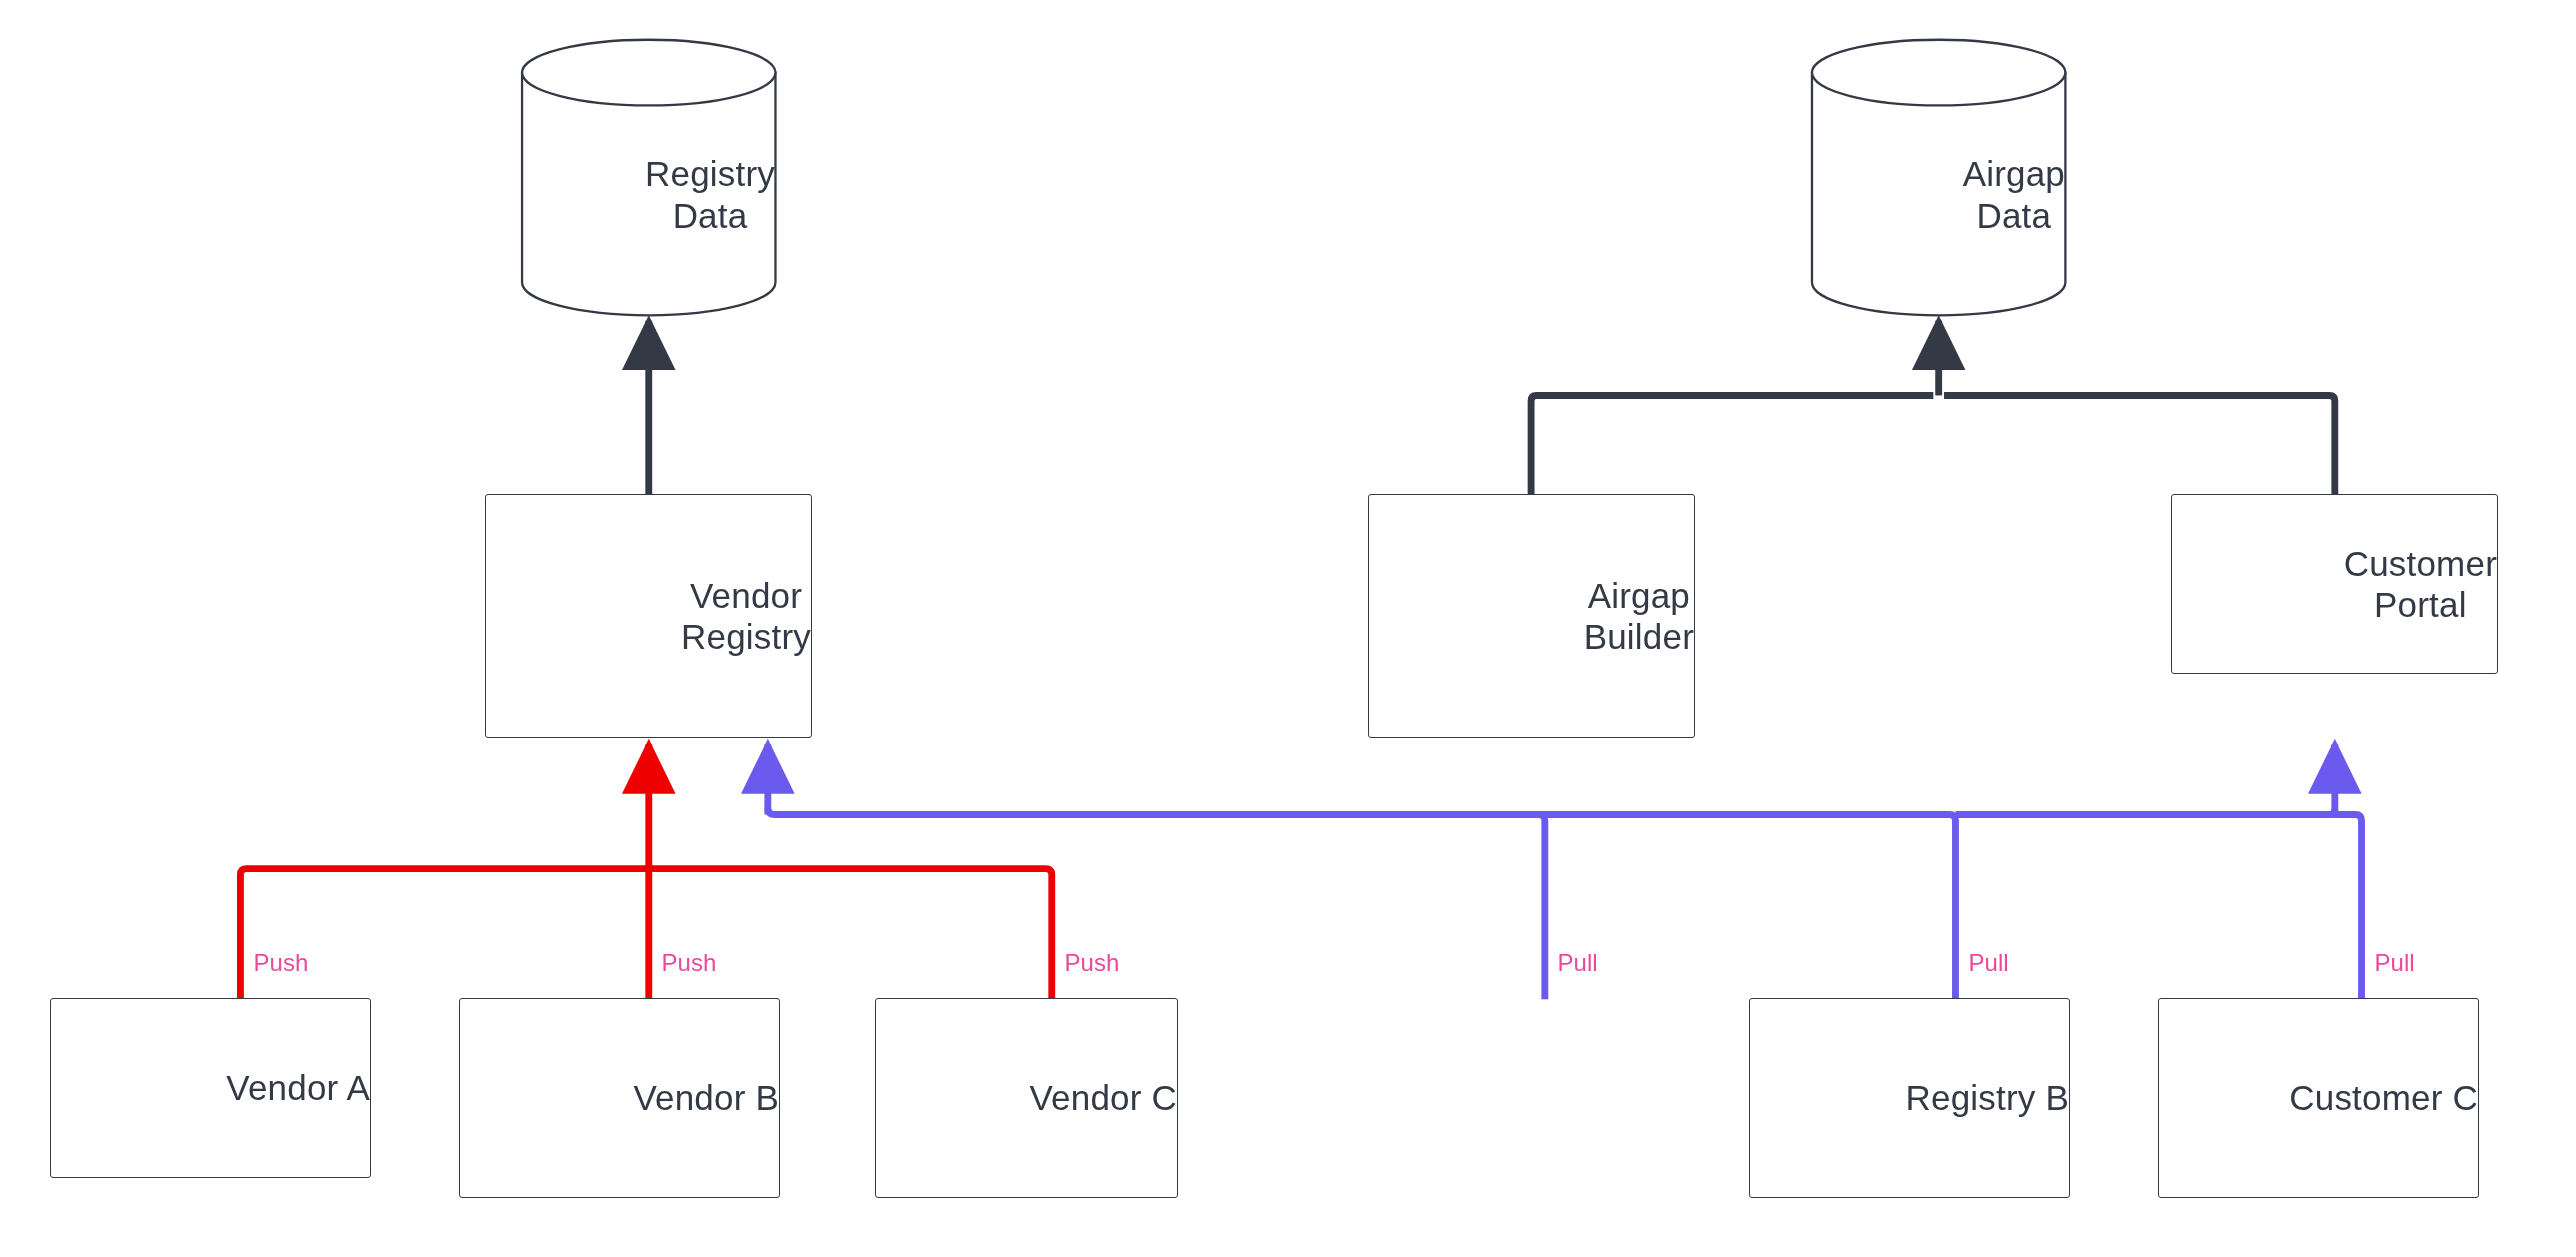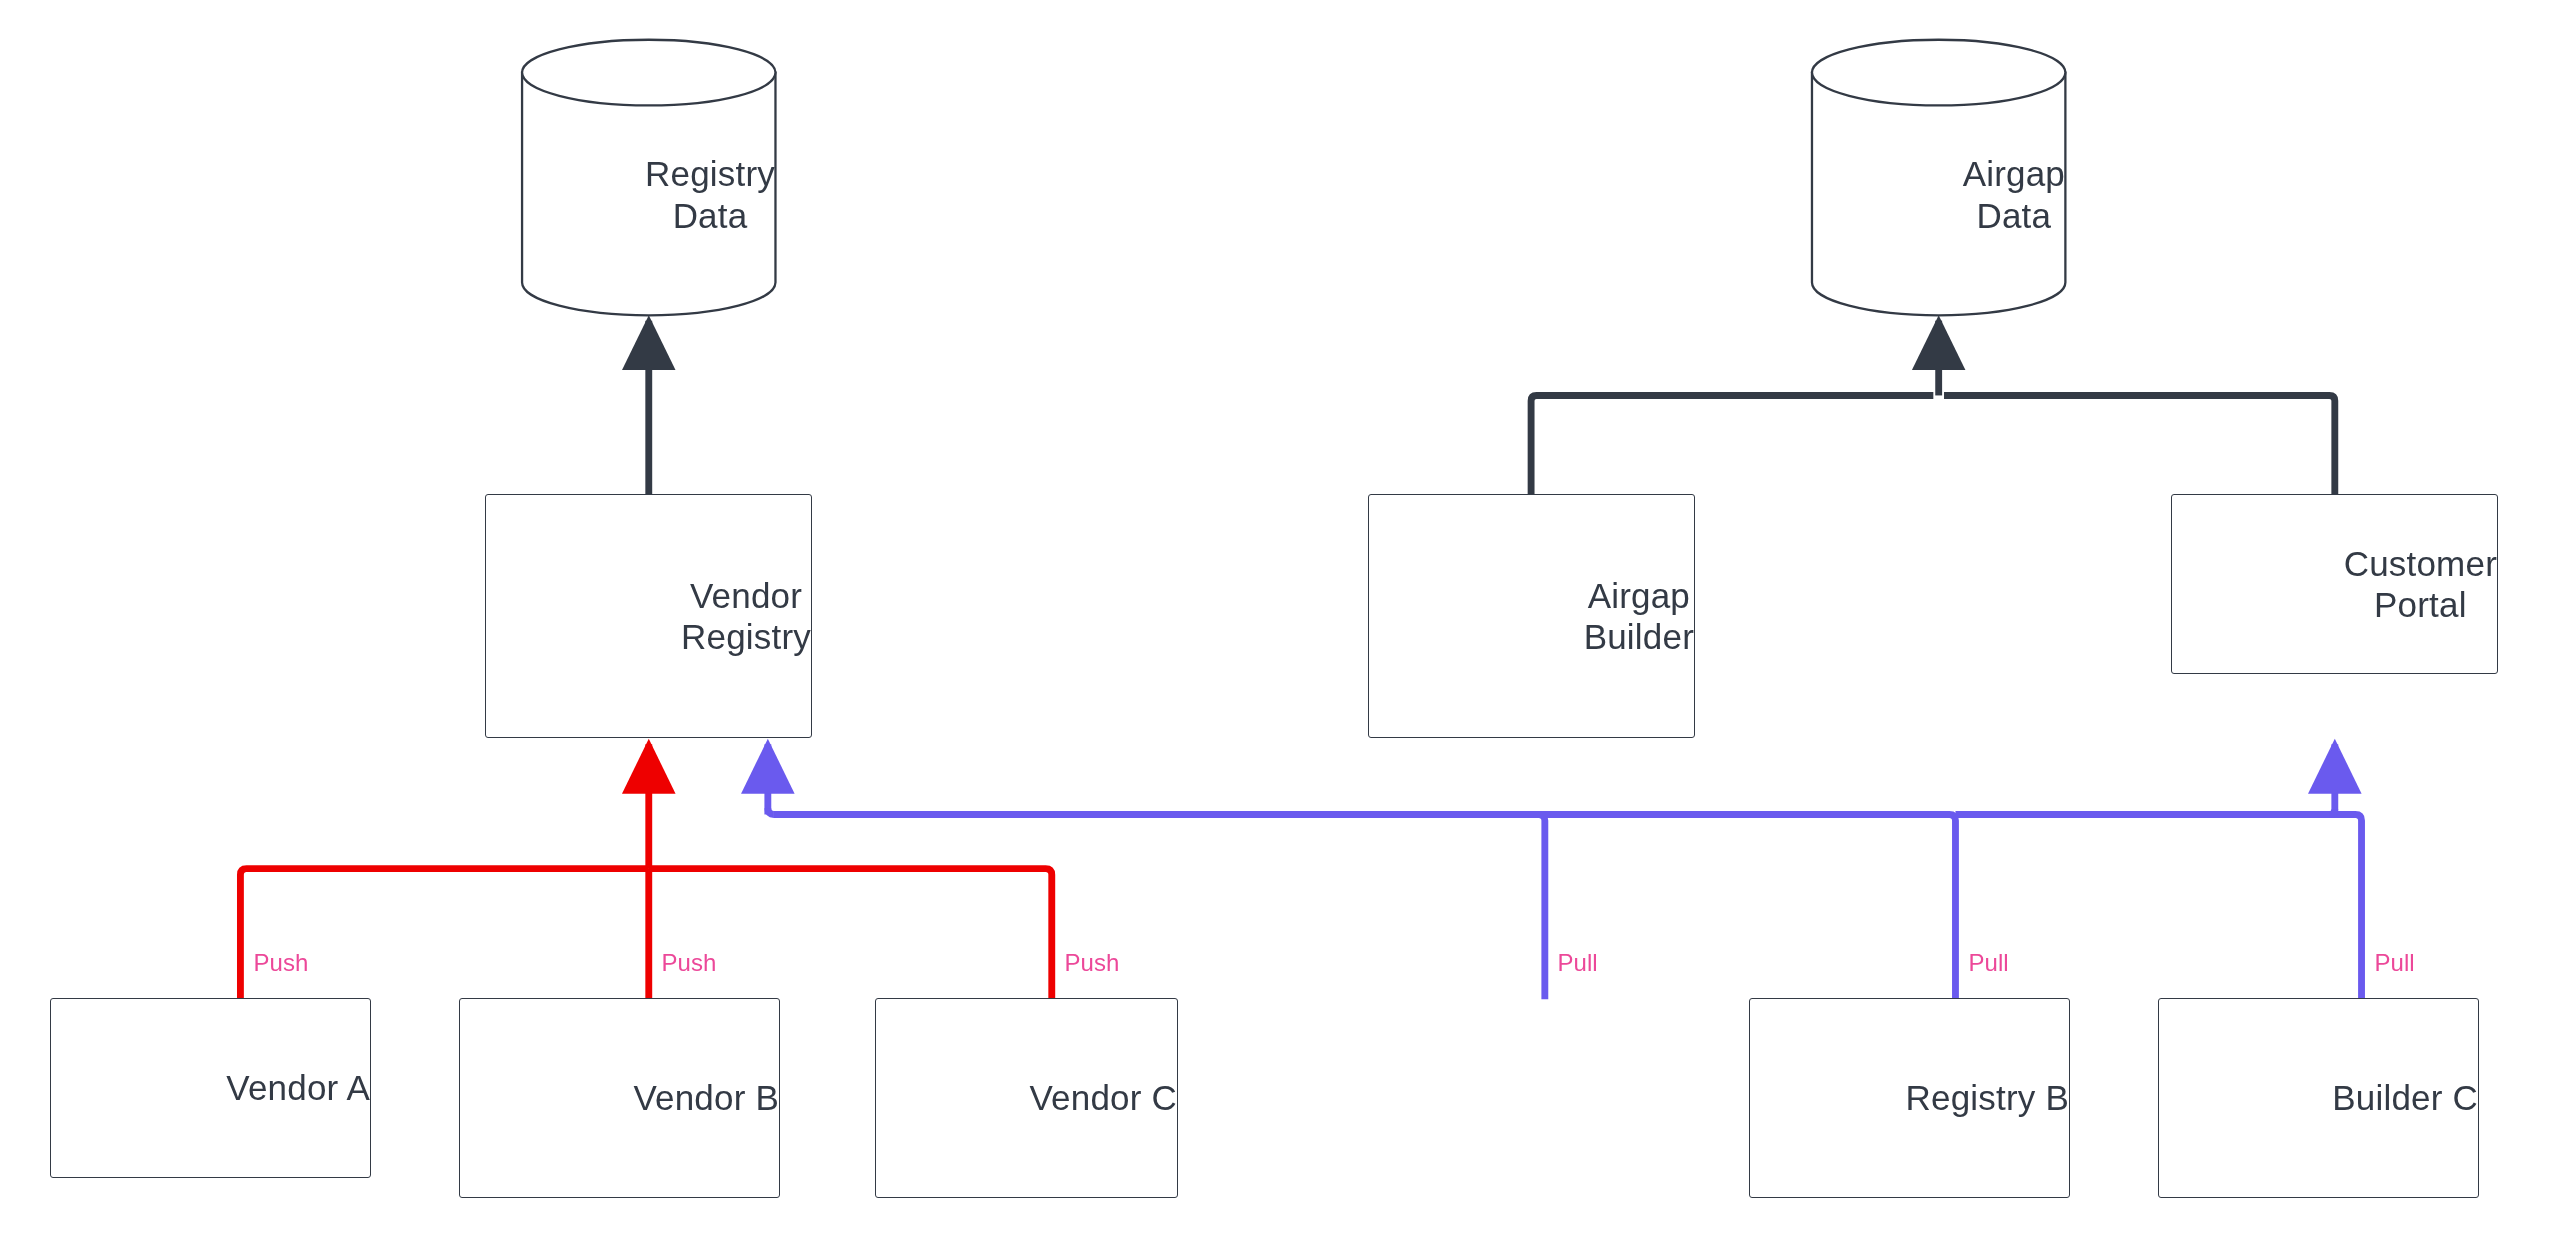--- a/index.html
+++ b/index.html
@@ -157,21 +157,21 @@
   <div class="node box" style="left:866px; top:998px; width:303px; height:200px;margin-left:9px;">
     <span>Vendor C</span>
   </div>
 
 
   <div class="node box" style="left:1749px; top:998px; width:321px; height:200px;">
     <span>Registry B</span>
   </div>
 
   <div class="node box" style="left:2158px; top:998px; width:321px; height:200px;">
-    <span>Builder C</span>
+    <span>Customer C</span>
   </div>
 
   <div class="edge-label" style="left:249px; top:937px;">Push</div>
   <div class="edge-label" style="left:657px; top:937px;">Push</div>
   <div class="edge-label" style="left:1060px; top:937px;">Push</div>
   <div class="edge-label" style="left:1553px; top:937px;">Pull</div>
   <div class="edge-label" style="left:1964px; top:937px;">Pull</div>
   <div class="edge-label" style="left:2370px; top:937px;">Pull</div>
 
 </div>

